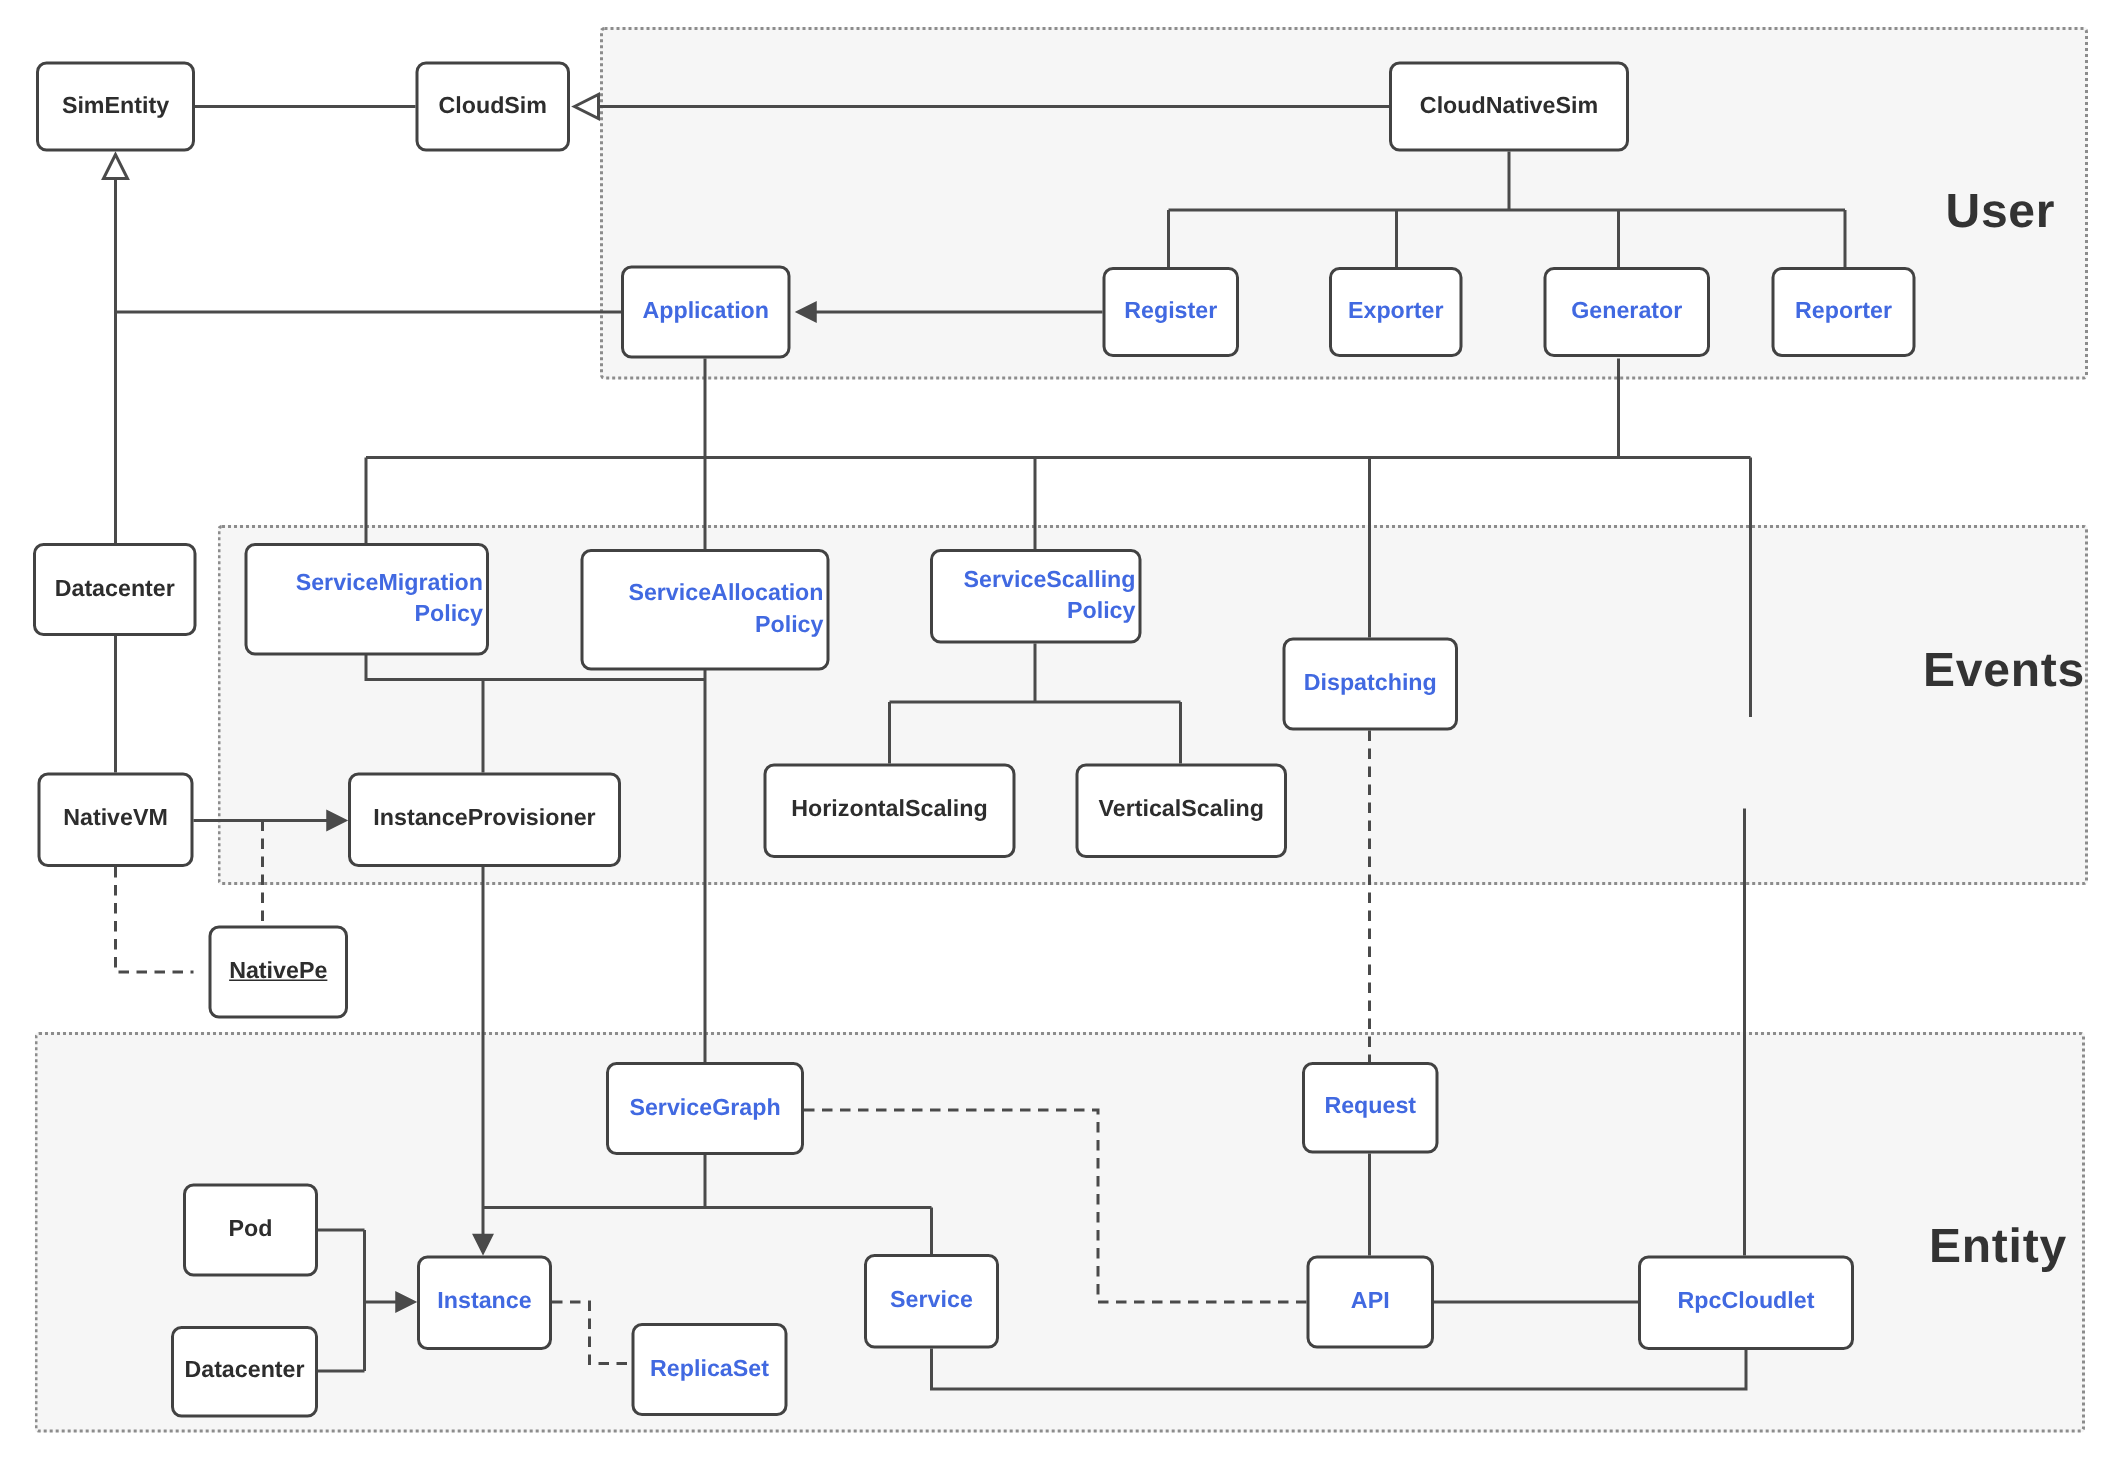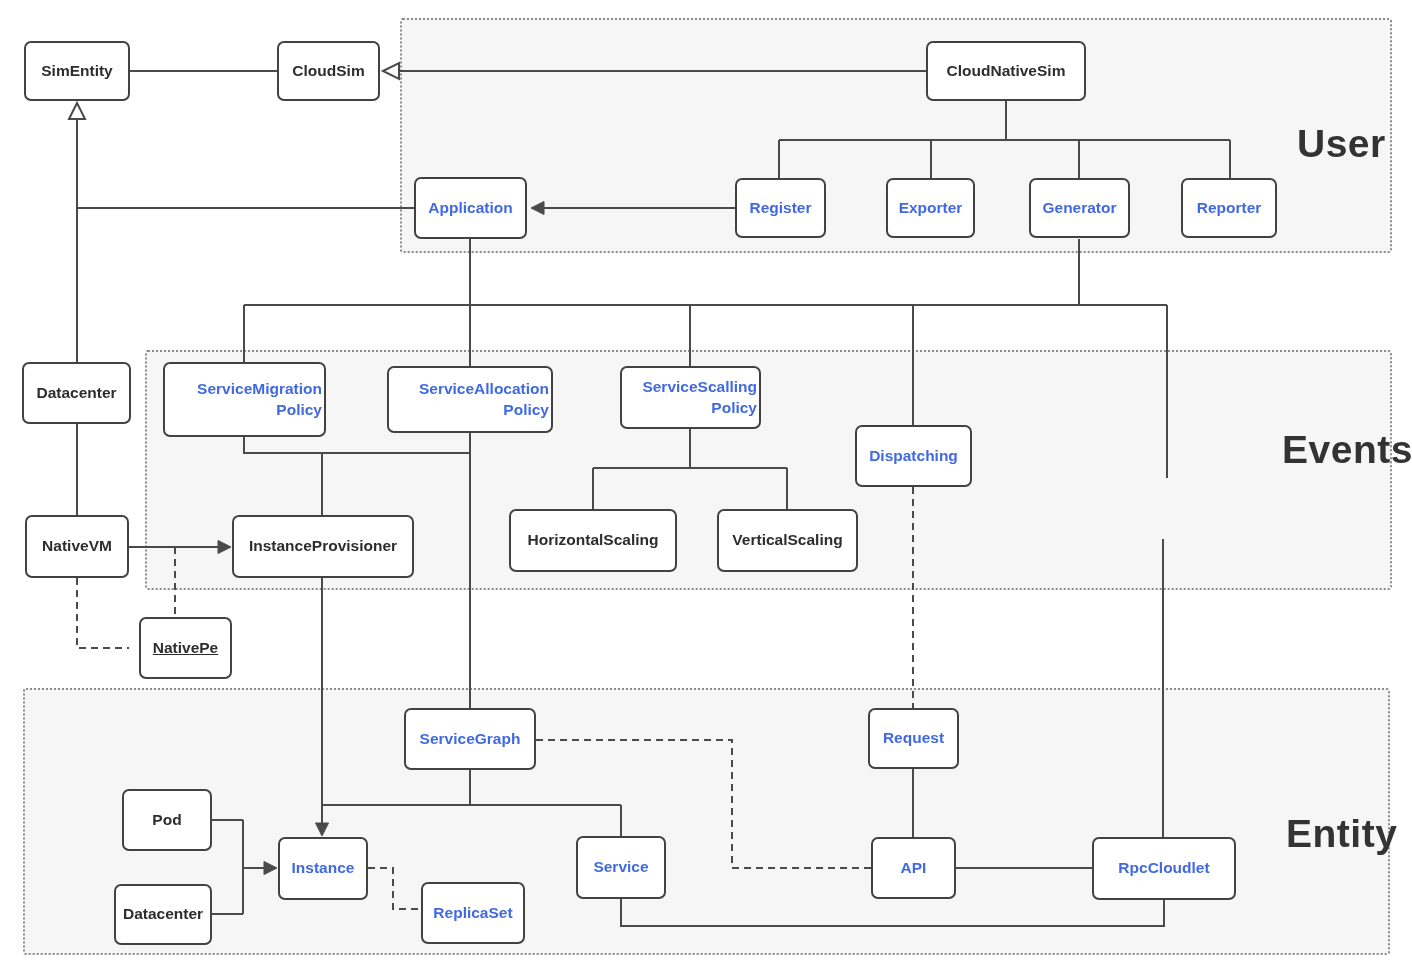--- a/index.html
+++ b/index.html
@@ -10,21 +10,21 @@
   }
   .region{
     position:absolute;
     background:var(--region-fill,#f6f6f6);
     border:2px dotted var(--region-border,#8c8c8c);
     border-radius:3px;
     box-sizing:border-box;
   }
   .region-label{
     position:absolute;
-    font-size:39px;font-weight:bold;
+    font-size:32px;font-weight:bold;
     color:var(--region-label,#333333);
     letter-spacing:.5px;
     white-space:nowrap;
   }
   svg.edges{position:absolute;left:0;top:0;}
   svg.edges path{fill:none;stroke:var(--line,#4a4a4a);stroke-width:2;}
   svg.edges path.dashed{stroke-dasharray:7 5;}
   svg.edges polygon.filled{fill:var(--line,#4a4a4a);stroke:var(--line,#4a4a4a);stroke-width:1;}
   svg.edges polygon.hollow{fill:#ffffff;stroke:var(--line,#4a4a4a);stroke-width:2;}
   .node{
@@ -95,26 +95,26 @@
     </g>
   </svg>
 
   <div class="node" style="left:24px;top:41px;width:106px;height:60px;">SimEntity</div>
   <div class="node" style="left:277px;top:41px;width:103px;height:60px;">CloudSim</div>
   <div class="node" style="left:926px;top:41px;width:160px;height:60px;">CloudNativeSim</div>
 
   <div class="node blue" style="left:414px;top:177px;width:113px;height:62px;">Application</div>
   <div class="node blue" style="left:735px;top:178px;width:91px;height:60px;">Register</div>
   <div class="node blue" style="left:886px;top:178px;width:89px;height:60px;">Exporter</div>
-  <div class="node blue" style="left:1029px;top:178px;width:101px;height:60px;">Generator</div>
+  <div class="node blue" style="left:1029px;top:178px;width:111px;height:60px;">Generator</div>
   <div class="node blue" style="left:1181px;top:178px;width:96px;height:60px;">Reporter</div>
 
   <div class="node" style="left:22px;top:362px;width:109px;height:62px;">Datacenter</div>
   <div class="node blue" style="left:163px;top:362px;width:163px;height:75px;">ServiceMigration Policy</div>
-  <div class="node blue" style="left:387px;top:366px;width:166px;height:67px;">ServiceAllocation Policy</div>
+  <div class="node blue" style="left:387px;top:366px;width:166px;height:81px;">ServiceAllocation Policy</div>
   <div class="node blue" style="left:620px;top:366px;width:141px;height:63px;">ServiceScalling Policy</div>
   <div class="node blue" style="left:855px;top:425px;width:117px;height:62px;">Dispatching</div>
   <div class="node" style="left:509px;top:509px;width:168px;height:63px;">HorizontalScaling</div>
   <div class="node" style="left:717px;top:509px;width:141px;height:63px;">VerticalScaling</div>
   <div class="node" style="left:25px;top:515px;width:104px;height:63px;">NativeVM</div>
   <div class="node" style="left:232px;top:515px;width:182px;height:63px;">InstanceProvisioner</div>
   <div class="node" style="left:139px;top:617px;width:93px;height:62px;text-decoration:underline;">NativePe</div>
 
   <div class="node blue" style="left:404px;top:708px;width:132px;height:62px;">ServiceGraph</div>
   <div class="node blue" style="left:868px;top:708px;width:91px;height:61px;">Request</div>

